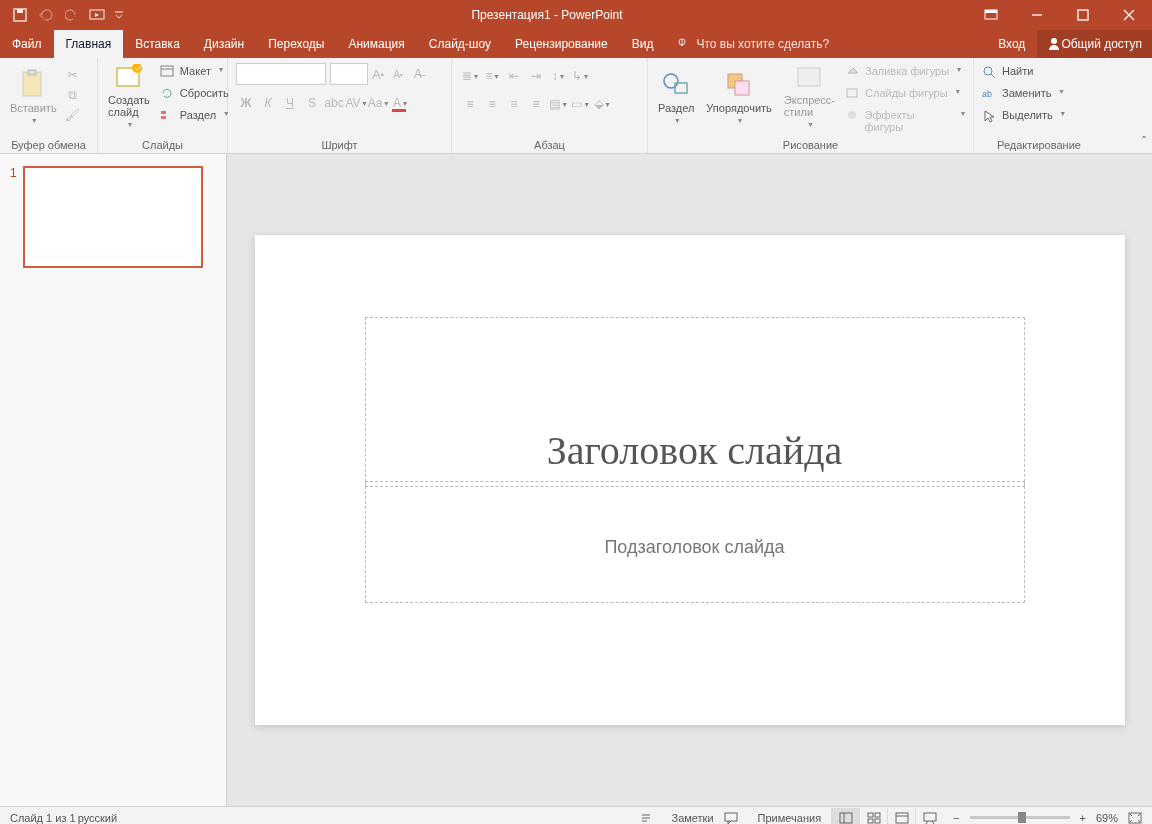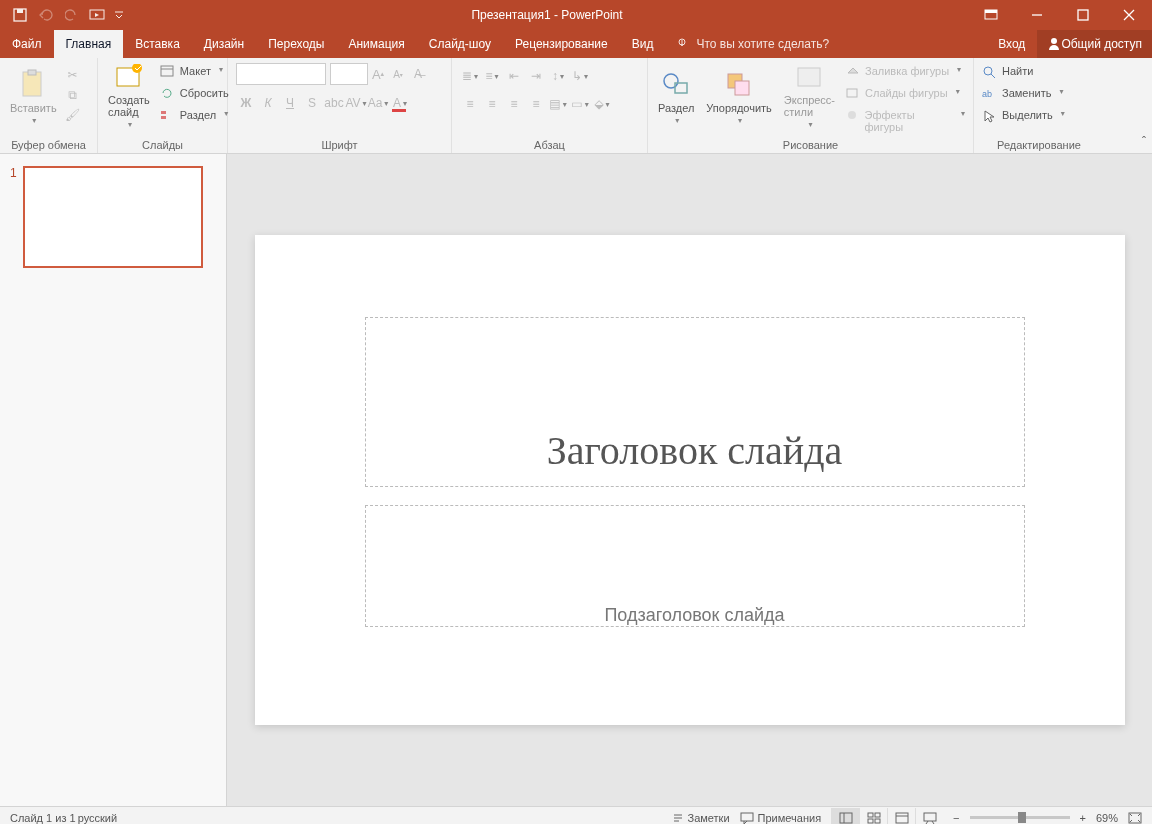--- a/index.html
+++ b/index.html
@@ -33,31 +33,31 @@
 .collapse-btn{position:absolute;right:6px;bottom:4px;color:#666}
 .workspace{display:flex;height:652px;background:#e6e6e6}
 .thumbs{width:227px;background:#f8f8f8;border-right:1px solid #d4d4d4;padding:12px 10px}
 .thumb-wrap{display:flex;gap:6px}
 .thumb-num{color:#b7472a;font-size:12px}
 .thumb{width:180px;height:102px;background:#fff;border:2px solid #d05b3e}
 .canvas-area{flex:1;display:flex;align-items:center;justify-content:center}
 .slide{width:870px;height:490px;background:#fff;box-shadow:0 2px 8px rgba(0,0,0,.15);position:relative}
 .ph-title{position:absolute;left:110px;top:82px;width:660px;height:170px;border:1px dashed #bbb;display:flex;align-items:flex-end;justify-content:center;padding-bottom:12px}
 .ph-title span{font-size:40px;color:#555;font-family:"Segoe UI Light","Segoe UI"}
-.ph-sub{position:absolute;left:110px;top:270px;width:660px;height:122px;border:1px dashed #bbb;display:flex;align-items:flex-end;justify-content:center;padding-top:10px}
+.ph-sub{position:absolute;left:110px;top:246px;width:660px;height:122px;border:1px dashed #bbb;display:flex;align-items:center;justify-content:center;padding-top:10px}
 .ph-sub span{font-size:18px;color:#777}
 .statusbar{height:22px;background:#f3f3f3;border-top:1px solid #d4d4d4;display:flex;align-items:center;font-size:11px;color:#555;padding:0 10px}
 .status-left{display:flex;gap:2px}
 .status-right{margin-left:auto;display:flex;align-items:center;gap:10px}
 .view-btns{display:flex;gap:0}
 .view-btn{width:28px;height:20px;display:flex;align-items:center;justify-content:center;color:#666;border-left:1px solid #ddd}
 .view-btn.active{background:#ddd}
 .zoom-slider{width:100px;height:3px;background:#c8c8c8;position:relative}
 .zoom-thumb{position:absolute;left:48px;top:-4px;width:8px;height:11px;background:#888}
-.sb-btn{display:flex;align-items:center;gap:4px}
+.sb-btn{display:flex;align-items:center;gap:20px}
 svg{display:block}
 </style>
 </head>
 <body>
 
 <div class="titlebar">
   <div class="qat">
     <div class="qat-btn">
         <svg width="14" height="14" viewBox="0 0 14 14">
           <rect x="1" y="1" width="12" height="12" fill="none" stroke="#fff" stroke-width="1.3"></rect>

